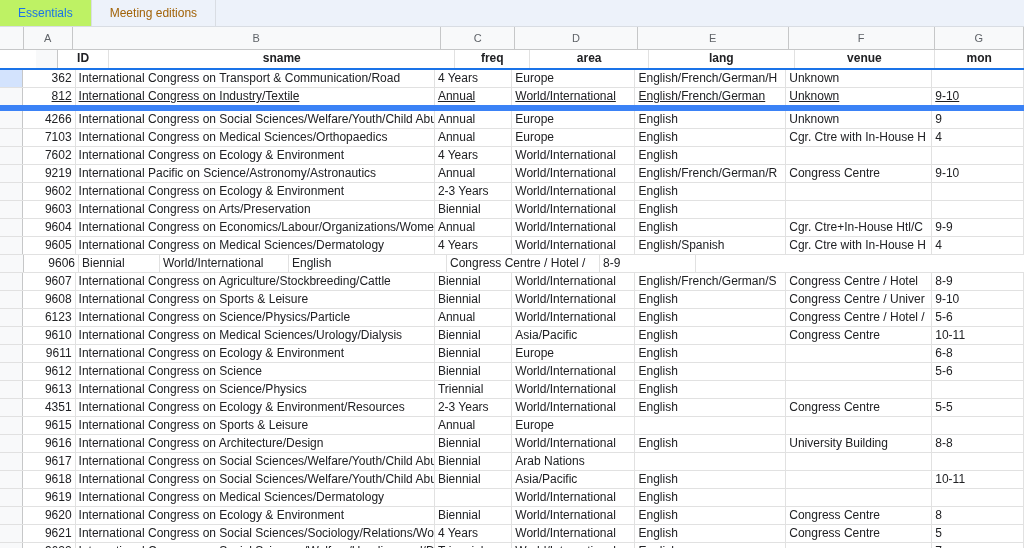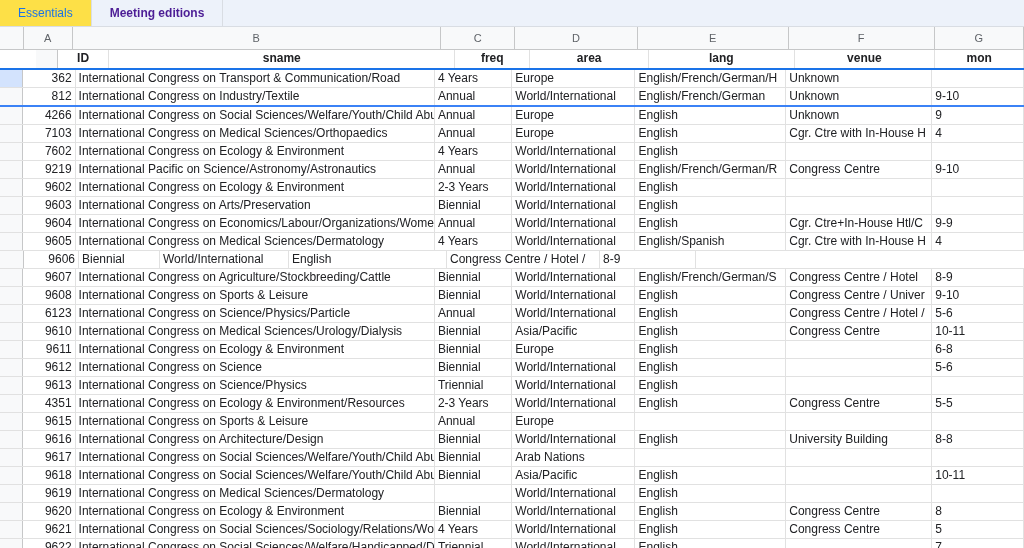--- a/index.html
+++ b/index.html
@@ -19,28 +19,27 @@
     background: #edf2fa;
     border-bottom: 1px solid #d9dde3;
     display: flex;
     align-items: stretch;
   }
   .tab {
     padding: 0 18px;
     display: flex;
     align-items: center;
     font-size: 12px;
-    color: #4c1d95;
+    color: #a16207;
     cursor: pointer;
     border-right: 1px solid #d9dde3;
     background: #edf2fa;
-    font-weight: bold;
   }
   .tab.active {
-    background: #fde047;
+    background: #bef264;
     color: #1a73e8;
     font-weight: 500;
   }
   
   .grid {
     position: relative;
     width: 1024px;
     height: 522px; 
     overflow: hidden;
   }
@@ -97,21 +96,21 @@
     padding: 0 3px;
     white-space: nowrap;
     overflow: hidden;
     font-size: 12px;
     line-height: 17px;
   }
   .cell.right { text-align: right; }
   .row.header .cell { text-align: center; }
   
   .row.active-top { border-top: 2px solid #1a73e8; margin-top:-1px; }
-  .row.active-bottom { border-bottom: 2px solid #3b82f6; }
+  .row.active-bottom { border-bottom: 6px solid #3b82f6; text-decoration: underline; }
   .row.highlight .rownum { background:#d3e3fd; color:#1a73e8; }
 </style>
 </head>
 <body>
 
 <div class="tabbar">
   <div class="tab active">
     <span>Essentials</span>
   </div>
   <div class="tab">

